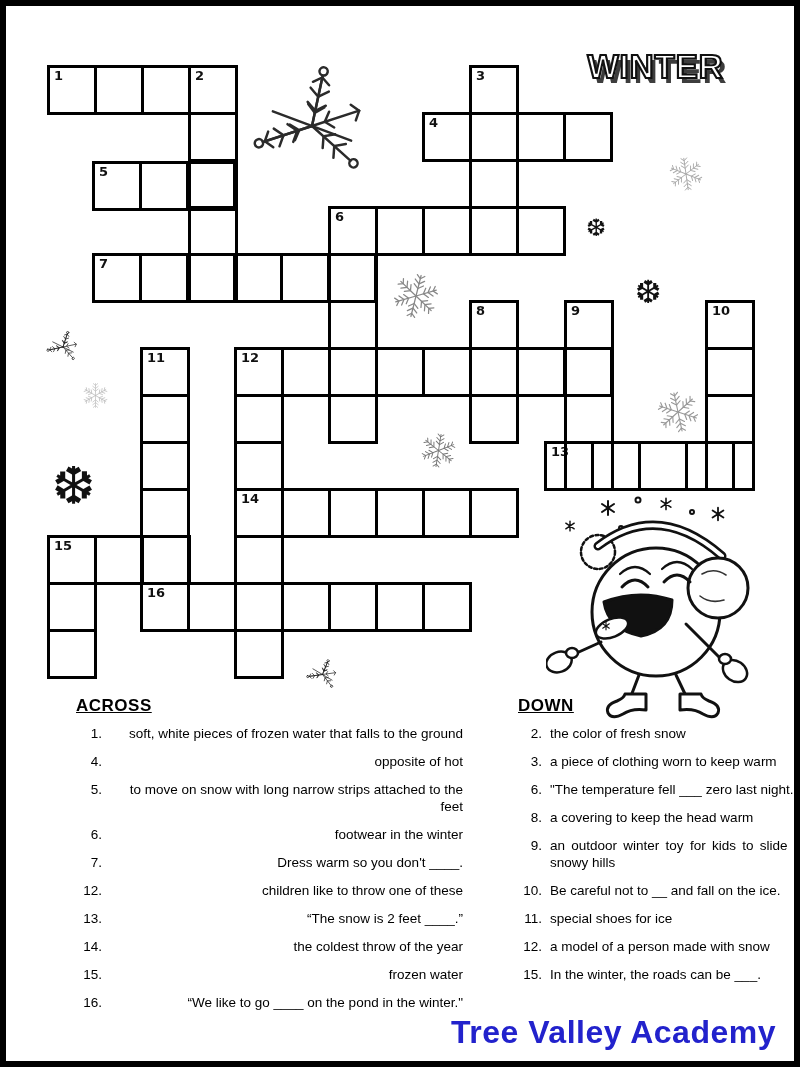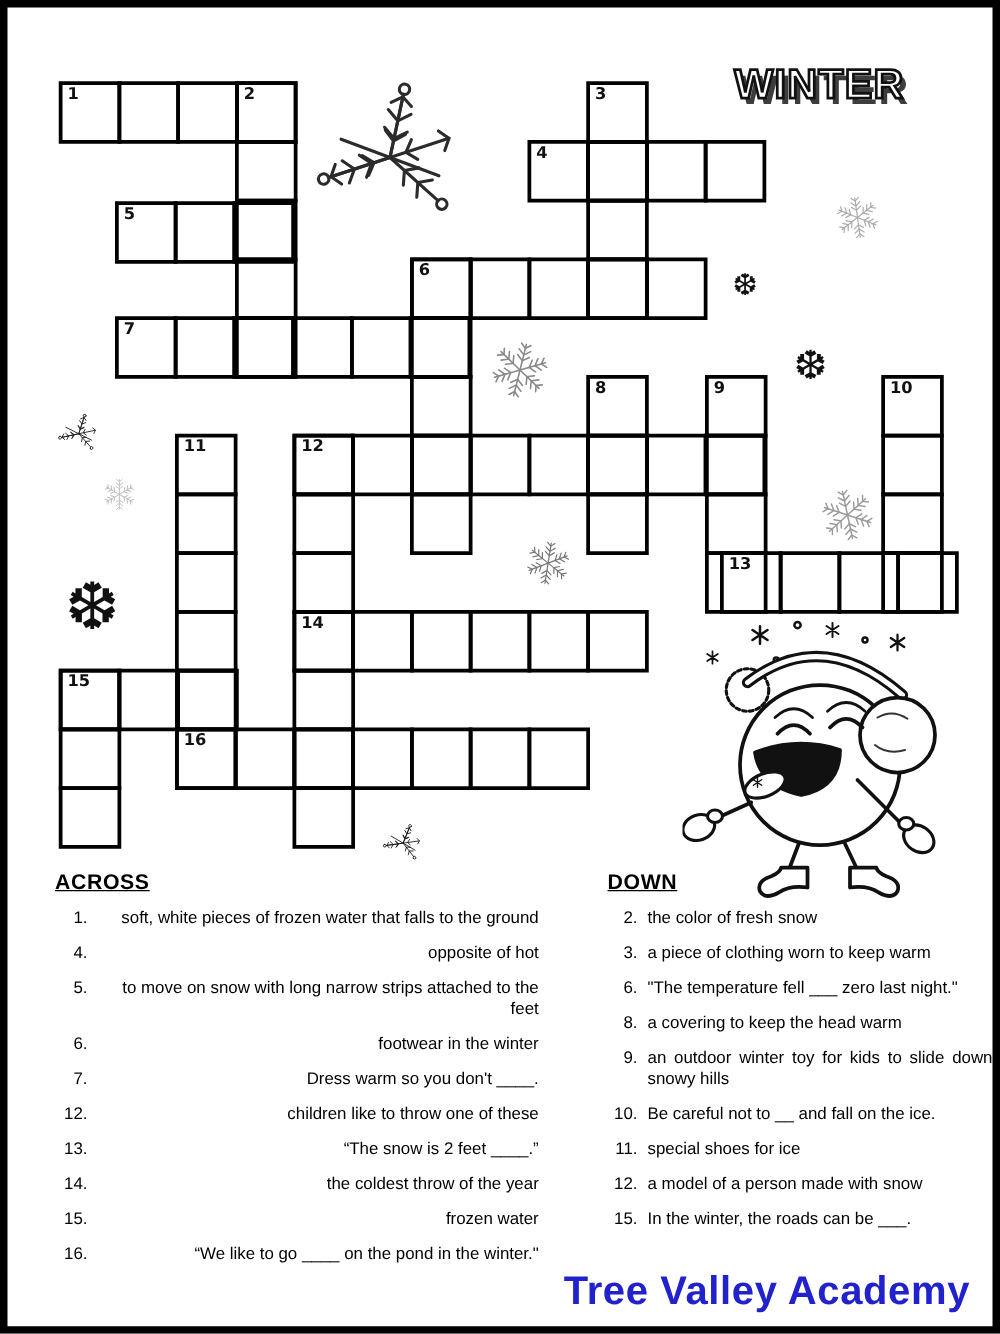--- a/index.html
+++ b/index.html
@@ -18,21 +18,21 @@
   .word.across{flex-direction:row;}
   .word.down{flex-direction:column;}
   .cell{box-sizing:border-box;width:50px;height:50px;border:3px solid #000;
         background:transparent;position:relative;}
   .word.across .cell{margin-right:-3px;}
   .word.down .cell{margin-bottom:-3px;}
   .cell .num{position:absolute;top:1px;left:4px;font-size:13px;font-weight:600;
              color:#111;font-family:"DejaVu Sans",sans-serif;line-height:14px;}
 
   
-  .clues{position:absolute;}
+  .clues{position:absolute;margin-left:32px;}
   .clues-across{left:44px;top:696px;width:400px;}
   .clues-down{left:486px;top:696px;width:306px;}
   .clue-head{font-size:17px;font-weight:bold;text-decoration:underline;
              letter-spacing:.5px;color:#000;margin-bottom:9px;}
   .clue{display:flex;margin-bottom:11px;font-size:13.5px;line-height:17px;color:#000;}
   .cnum{flex:0 0 26px;text-align:right;margin-right:9px;}
   .clues-down .cnum{flex-basis:24px;margin-right:8px;}
   .ctext{flex:0 0 auto;}
   .clues-across .ctext{width:352px;text-align:right;}
   .clues-down .ctext{width:276px;text-align:justify;}
@@ -203,21 +203,21 @@
           <span class="num">12</span>
         </div>
         <div class="cell"></div>
         <div class="cell"></div>
         <div class="cell"></div>
         <div class="cell"></div>
         <div class="cell"></div>
         <div class="cell"></div>
         <div class="cell"></div>
       </div>
-      <div class="word across" style="left: 576px; top: 441px; border-radius: 12px;">
+      <div class="word across" style="left: 544px; top: 441px; border-radius: 12px;">
         <div class="cell">
           <span class="num">13</span>
         </div>
         <div class="cell"></div>
         <div class="cell"></div>
         <div class="cell"></div>
       </div>
       <div class="word across" style="left: 234px; top: 488px;">
         <div class="cell">
           <span class="num">14</span>

